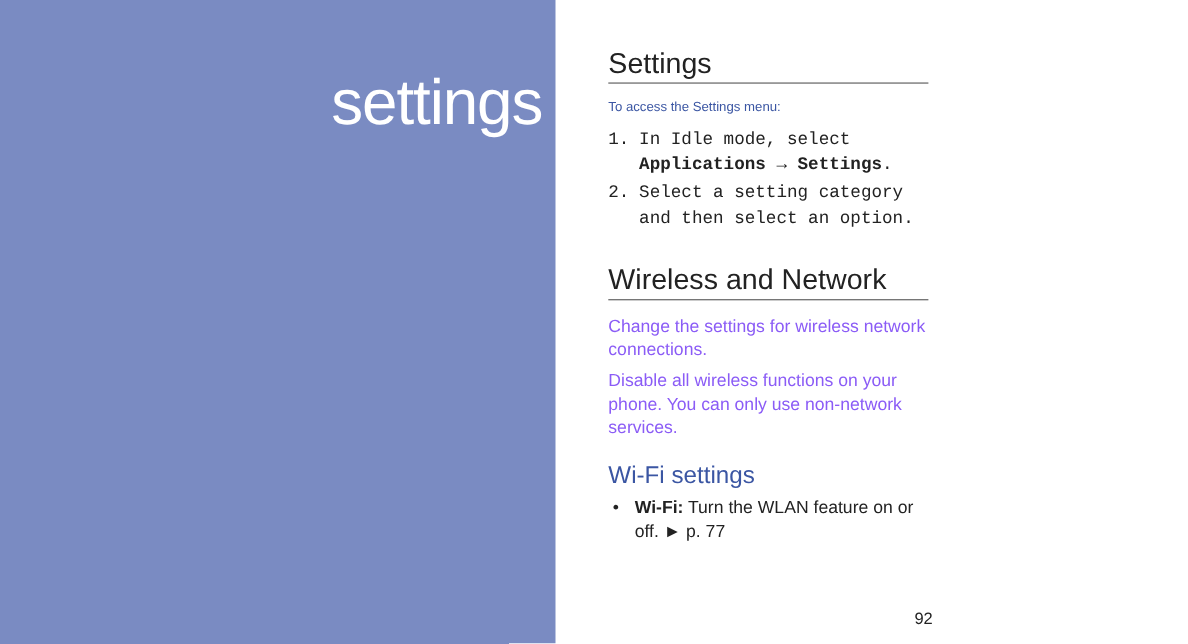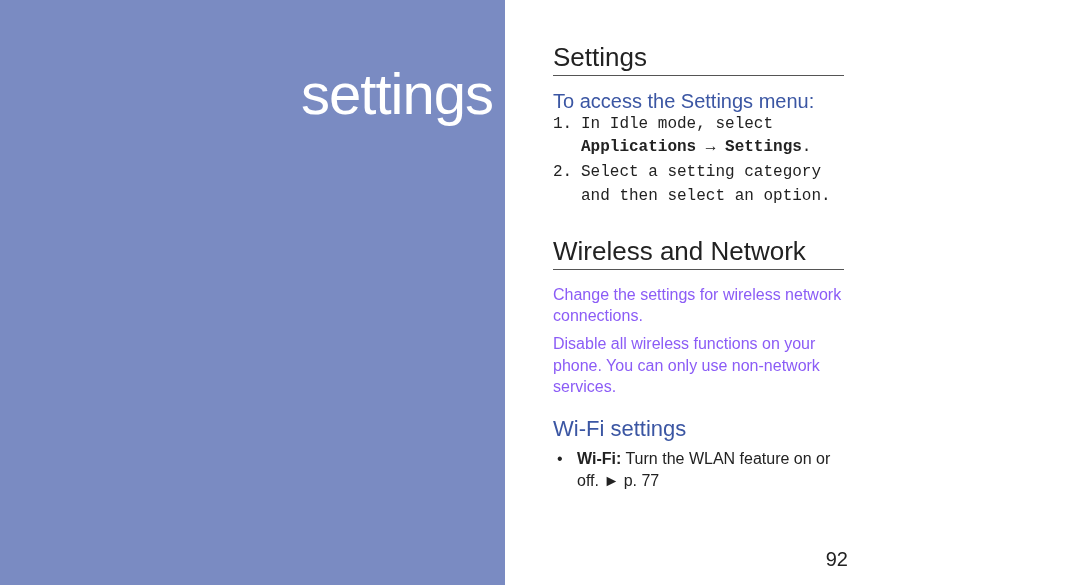--- a/index.html
+++ b/index.html
@@ -37,23 +37,23 @@
   }
   .h1.sect2 { margin-top: 28px; }
   .h2 {
     font-size: 22px;
     font-weight: 400;
     color: #3b56a3;
     margin-top: 18px;
     margin-bottom: 6px;
   }
   .intro-blue {
-    font-size: 20px;
+    font-size: 12px;
     color: #3b56a3;
-    margin-bottom: 0;
+    margin-bottom: 12px;
   }
   .body-text {
     font-size: 16px;
     color: #8b5cf6;
     line-height: 1.35;
     margin-bottom: 6px;
   }
   .ol {
     list-style: none;
     counter-reset: step;
@@ -89,21 +89,21 @@
     content: "•";
     position: absolute;
     left: 4px;
     font-size: 16px;
   }
   .b { font-weight: bold; }
   .page-num {
     position: absolute;
     bottom: 14px;
     right: 44px;
-    font-size: 20px;
+    font-size: 15px;
     color: #222;
   }
 </style>
 </head>
 <body>
 
 <div class="page">
   <div class="sidebar">
     <div class="sidebar-title">settings</div>
   </div>

